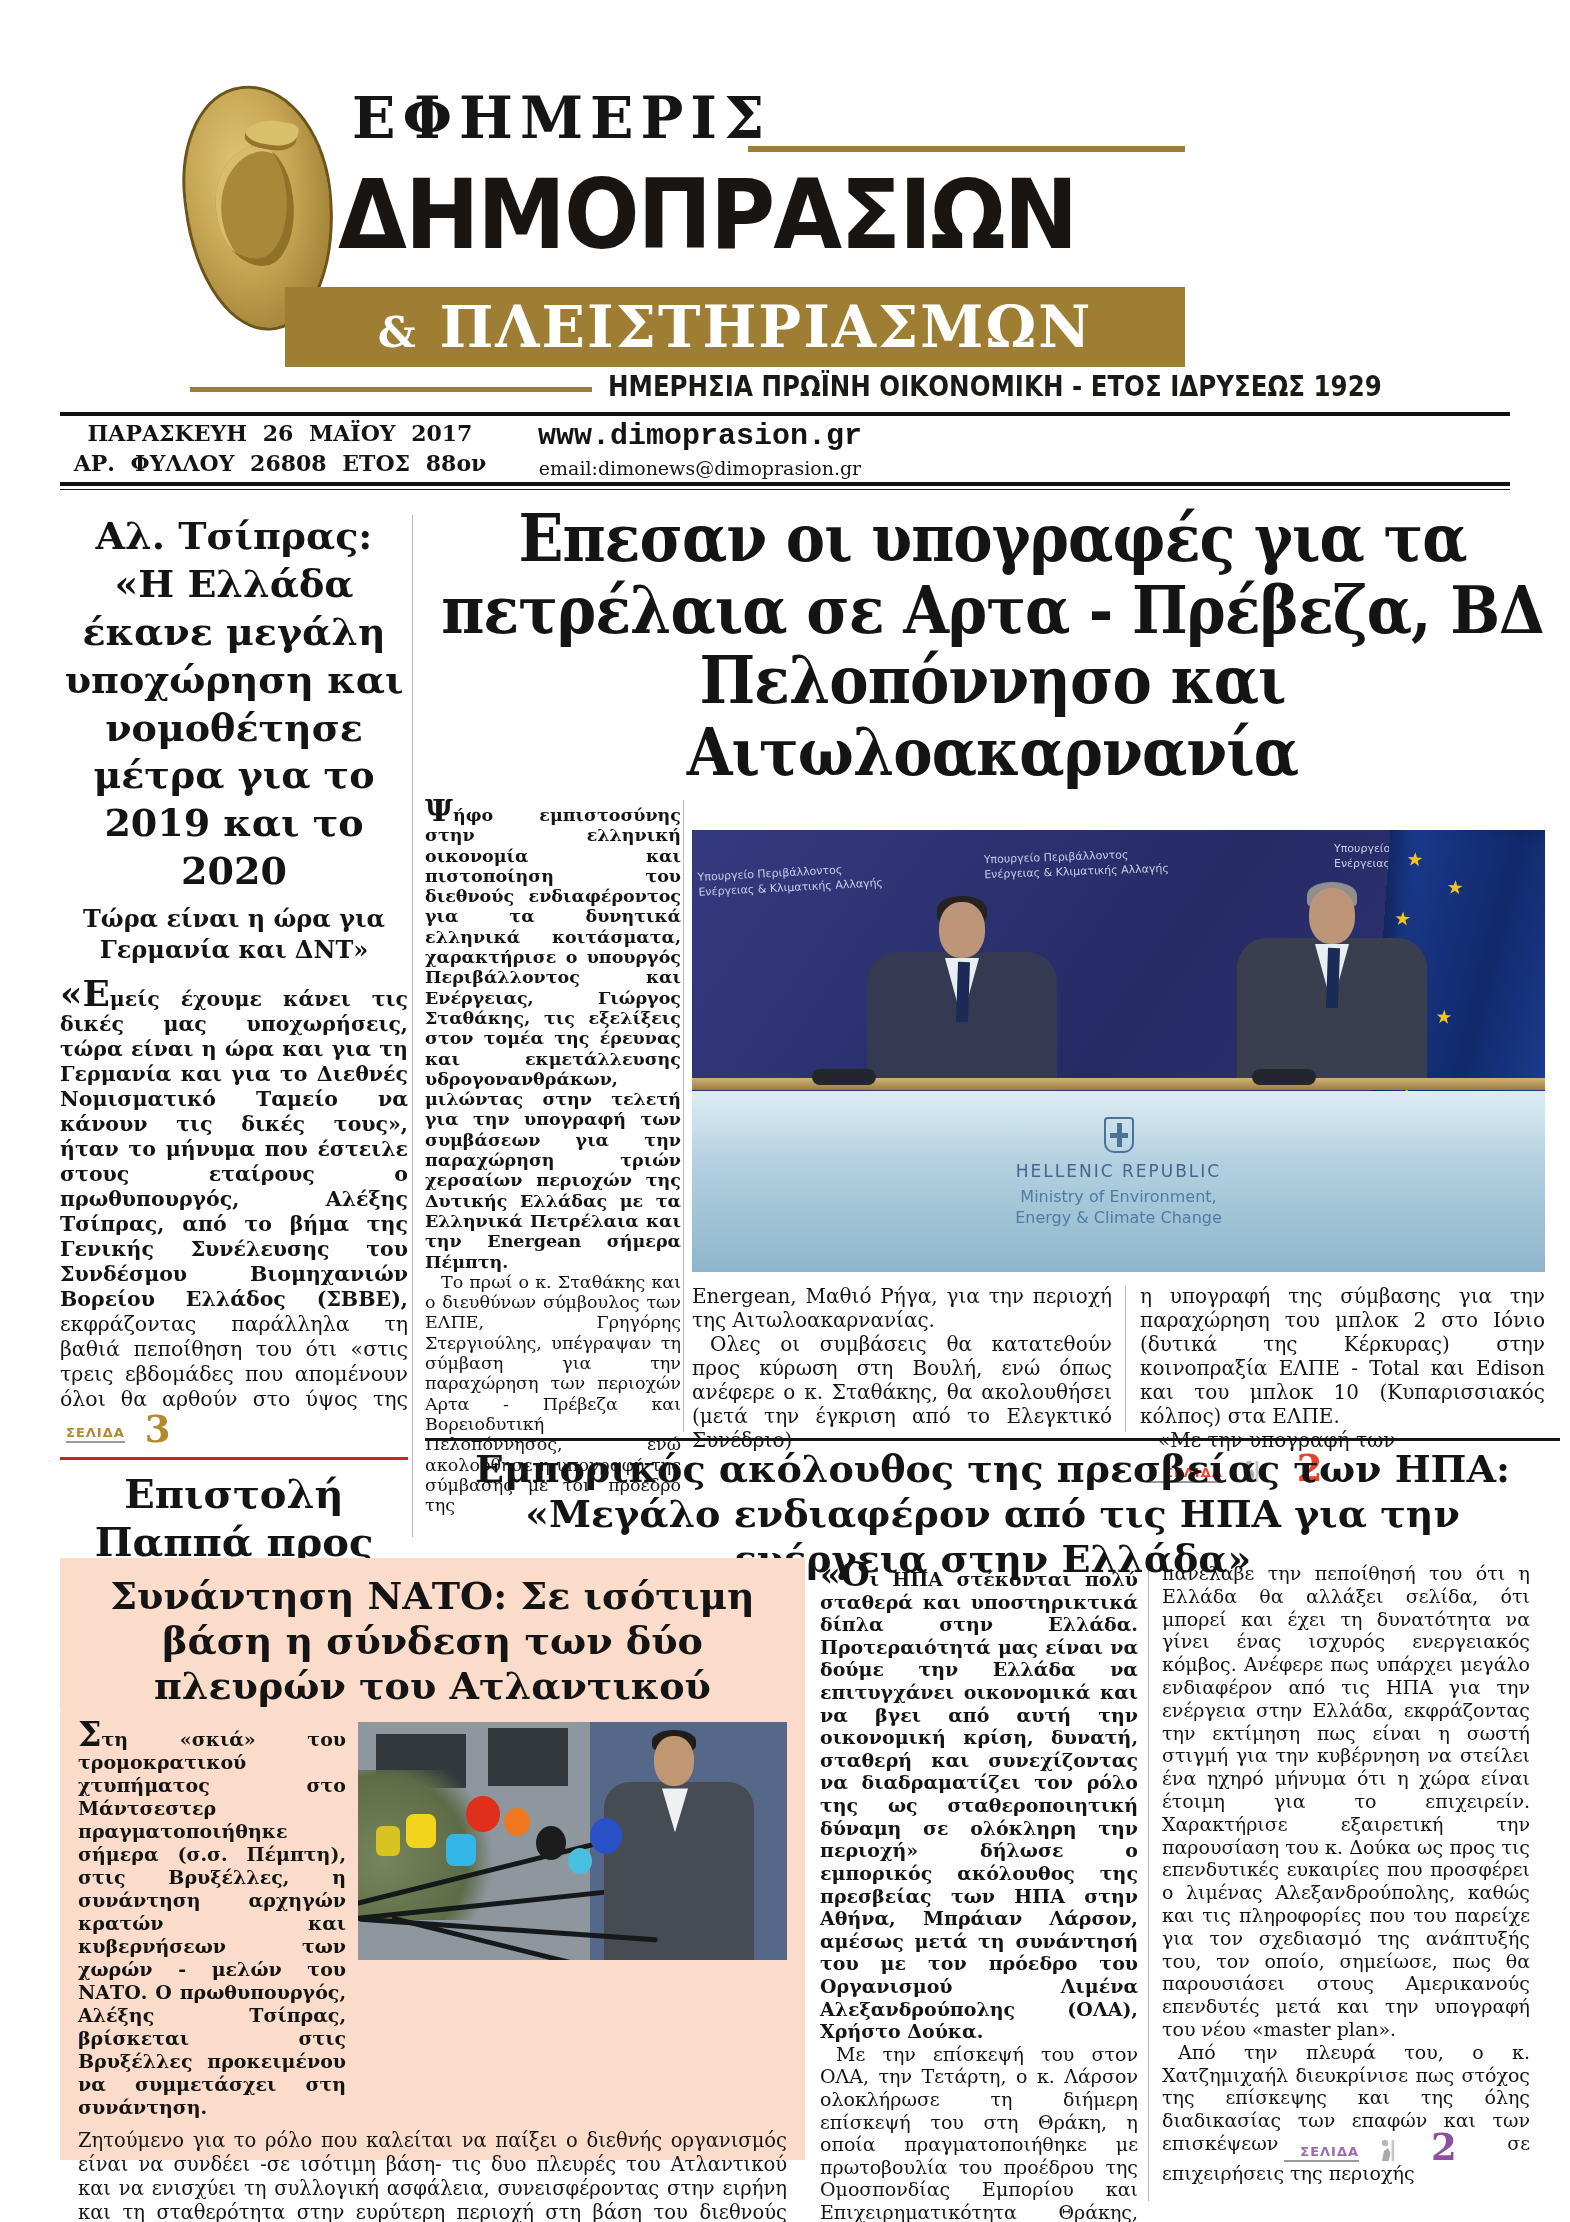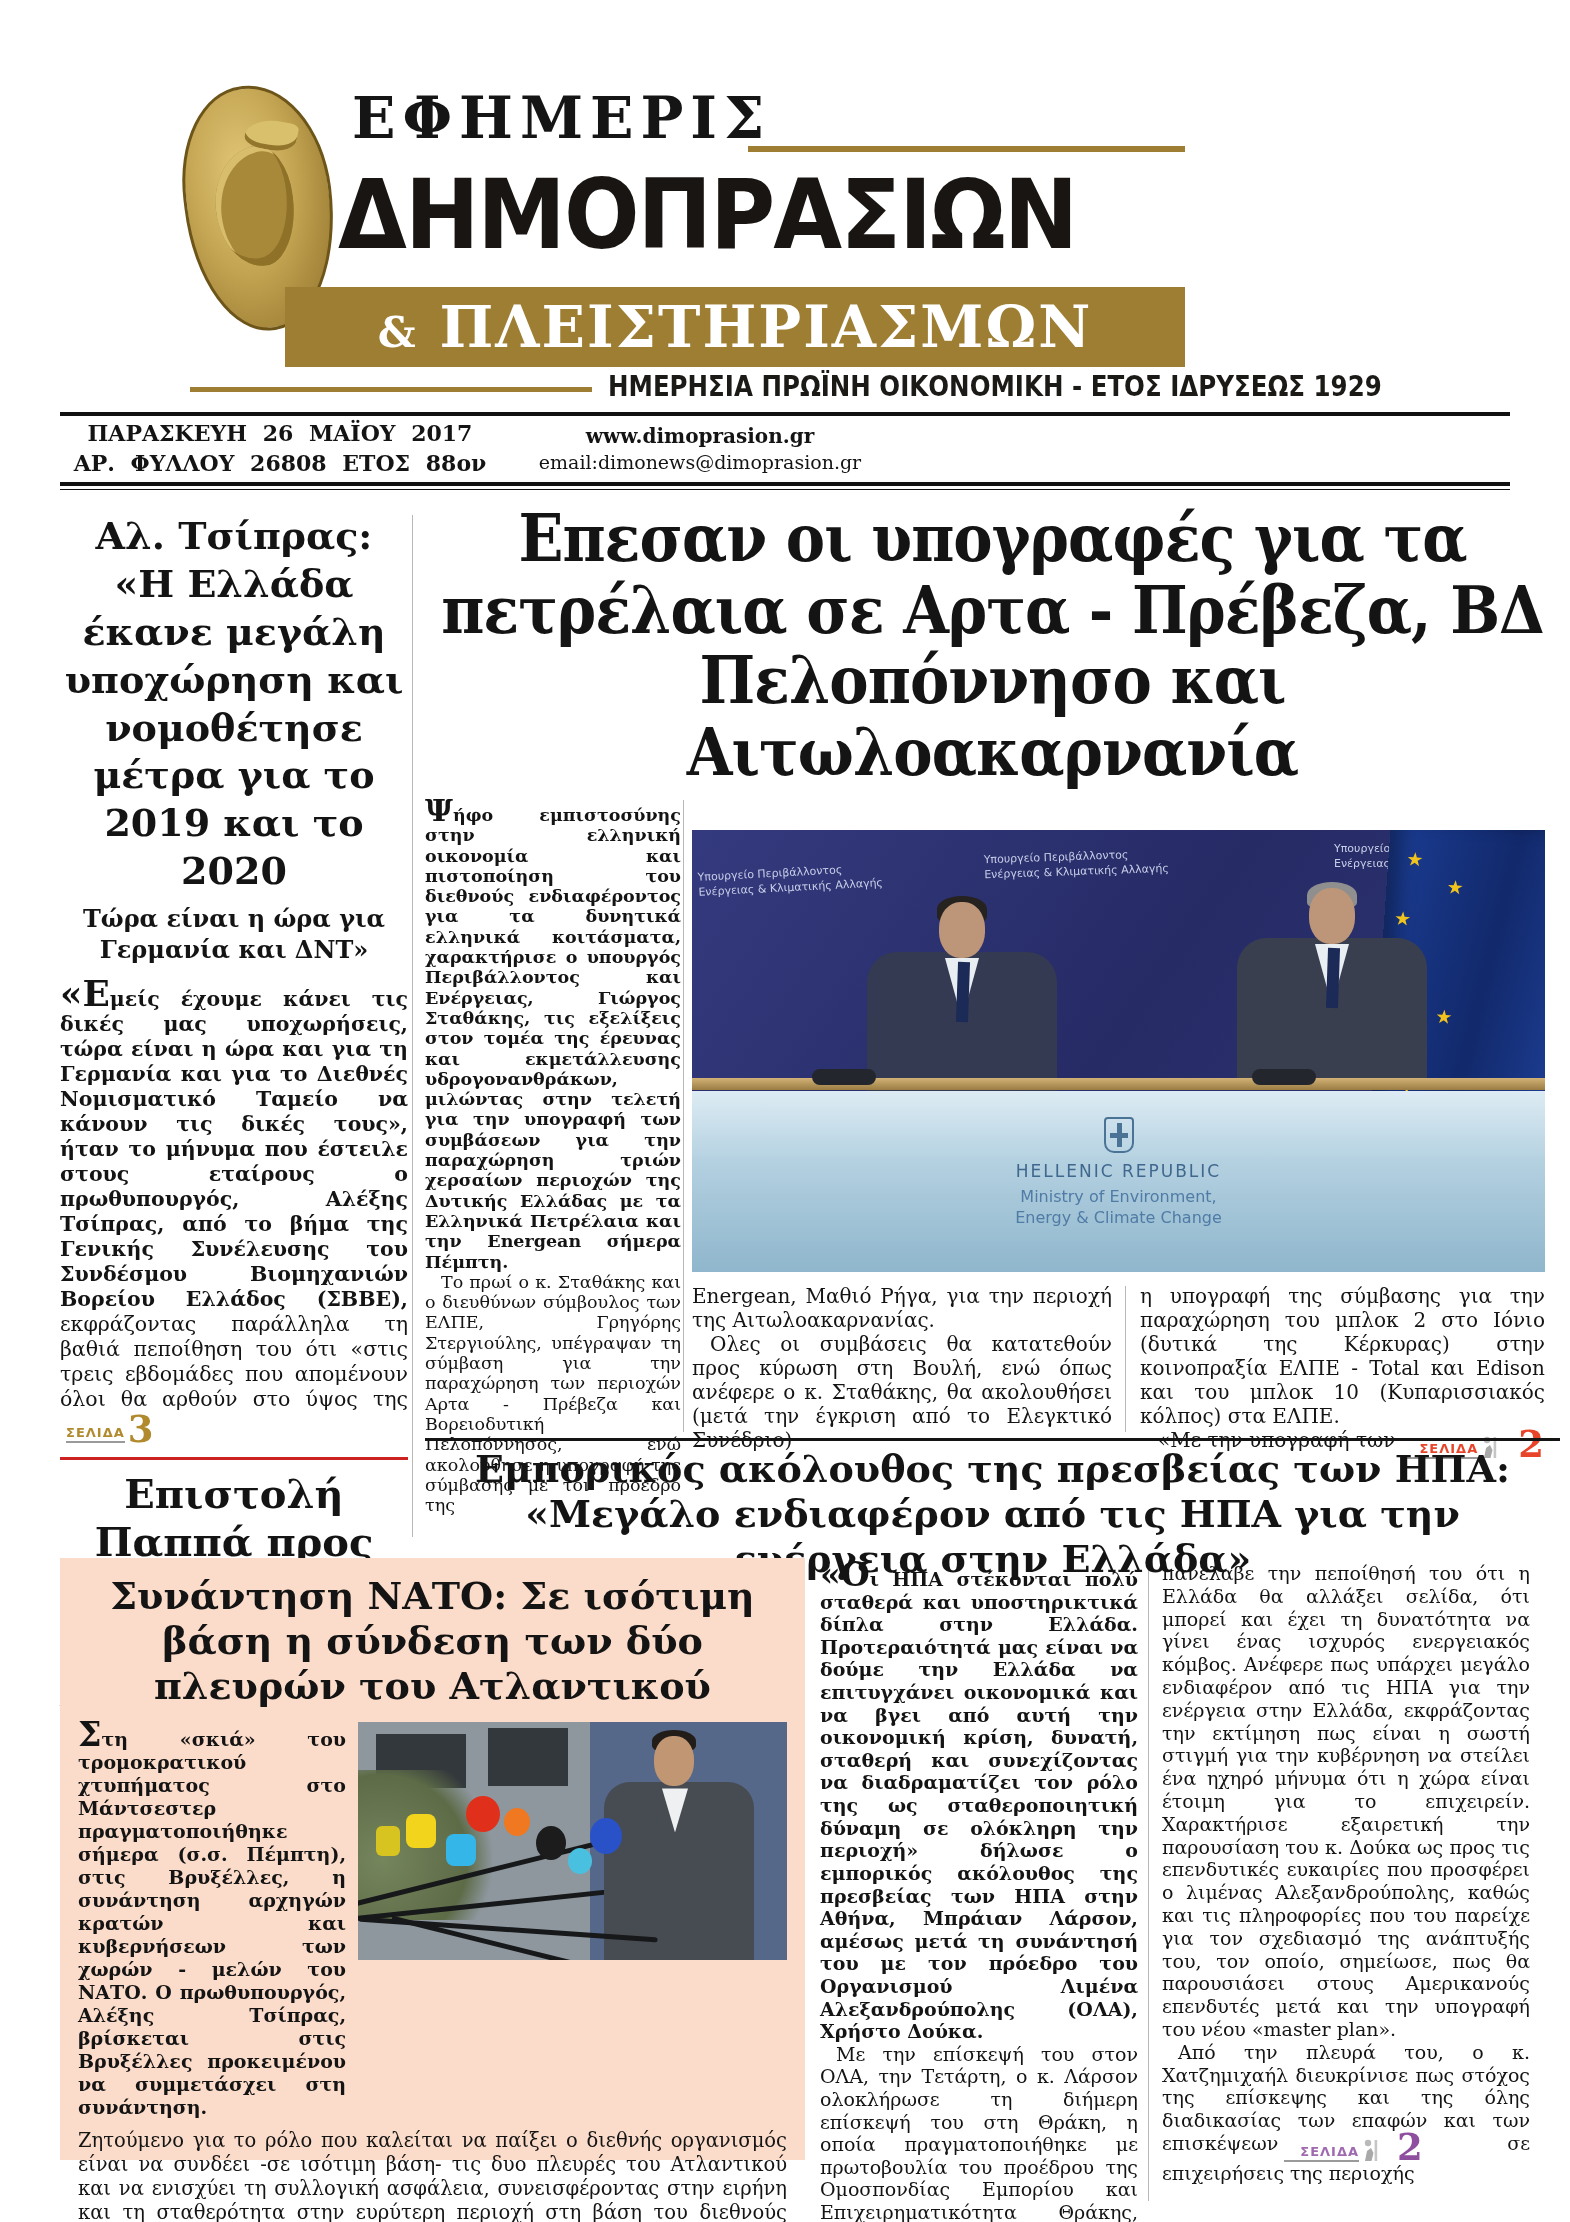--- a/index.html
+++ b/index.html
@@ -30,38 +30,38 @@
   .tagline{position:absolute;left:608px;top:370px;font-family:"DejaVu Sans",sans-serif;font-weight:bold;
         font-size:25px;color:#1c1a17;transform:scale(0.98,1.12);transform-origin:left top;white-space:nowrap;}
 
   
   .infobar{position:absolute;left:60px;top:412px;width:1450px;height:74px;
         border-top:4px solid #111;border-bottom:4px solid #111;display:flex;align-items:center;}
   .infobar::after{content:"";position:absolute;left:0;right:0;bottom:-8px;height:1px;background:#111;}
   .ib-col{text-align:center;line-height:1.35;}
   .ib-left{width:440px;font-weight:bold;font-size:22px;word-spacing:8px;}
   .ib-center{width:400px;}
-  .ib-center .l1{font-size:20px;font-weight:bold;}
+  .ib-center .l1{font-size:30px;font-weight:bold;font-family:Liberation Mono, monospace;}
   .ib-center .l2{font-size:19px;}
   .ib-right{width:600px;}
   .ib-right .l1{font-size:22px;font-weight:bold;}
   .ib-right .l2{font-size:18px;word-spacing:4px;}
 
   
   .body{margin:0;text-align:justify;}
   .b{font-weight:bold;}
   .dc{font-size:1.75em;font-weight:bold;line-height:.8;}
   .vline{position:absolute;width:1px;background:#b8b8b8;}
   #vl1{left:412px;top:515px;height:1022px;}
   #vl2{left:683px;top:800px;height:632px;}
   #vl3{left:1125px;top:1286px;height:146px;}
   #vl4{left:1148px;top:1565px;height:636px;}
 
   
-  .jump{display:inline-flex;align-items:flex-end;gap:3px;margin-left:6px;vertical-align:-6px;}
+  .jump{display:inline-flex;align-items:flex-end;gap:20px;margin-left:6px;vertical-align:-6px;}
   .jump-label{font-family:"DejaVu Sans",sans-serif;font-size:13px;font-weight:bold;letter-spacing:1px;
         line-height:1;border-bottom:2px solid #9a9a9a;padding-bottom:2px;}
   .jump-num{font-size:37px;font-weight:bold;line-height:.75;}
   .jump-gold .jump-label,.jump-gold .jump-num{color:#b18a2e;}
   .jump-blue .jump-label{color:#4aa8d8;}  .jump-blue .jump-num{color:#29aae2;}
   .jump-red .jump-label{color:#e8442a;}   .jump-red .jump-num{color:#e8442a;}
   .jump-purple .jump-label{color:#a06ab0;}.jump-purple .jump-num{color:#8e4f9e;}
   .jump-fig{display:inline-block;}
 
   

